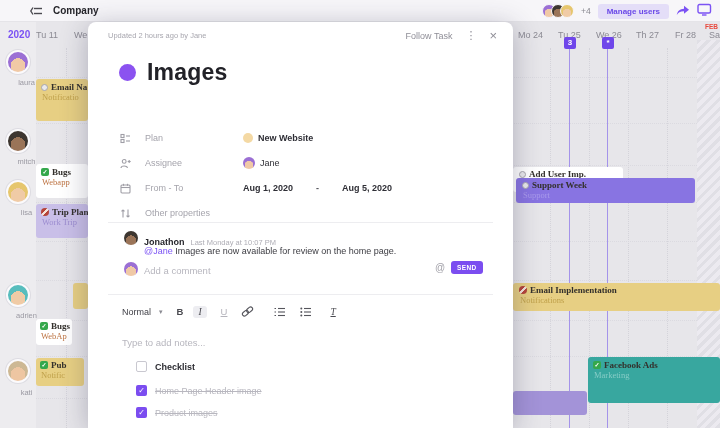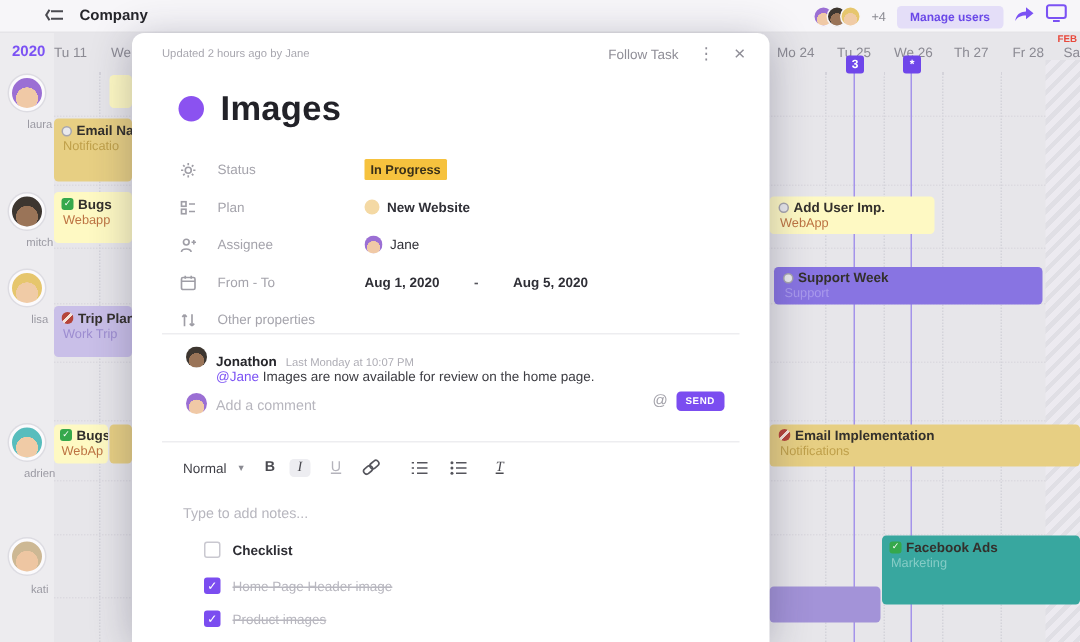--- a/index.html
+++ b/index.html
@@ -42,24 +42,24 @@
   .hline { position:absolute; left:36px; width:661px; height:0; border-top:1px dotted #d9d8de; opacity:.8; z-index:0; }
   .hatch { position:absolute; left:697px; top:40px; width:23px; bottom:0; z-index:0;
            background:repeating-linear-gradient(135deg,#e0dfe5 0 3px,#eceaf0 3px 7px); }
 
   
   .person-av { position:absolute; left:6px; width:24px; height:24px; border:2px solid #fbfafc;
                box-shadow:0 0 0 1px #dddce2; }
   .person-name { position:absolute; left:0; width:53px; text-align:center; font-size:7.5px; color:#9a99a2; }
 
   
-  .card { position:absolute; border-radius:3px; padding:3px 5px; overflow:hidden; white-space:nowrap; z-index:2; }
+  .card { position:absolute; border-radius:3px; padding:3px 5px; overflow:hidden; white-space:nowrap; z-index:2;font-family:Liberation Serif, serif; }
   .card .t { font-size:9px; font-weight:700; color:#33302c; display:flex; align-items:center; gap:3px; }
   .card .s { font-size:8.5px; margin-left:1px; }
-  .c-orange { background:#fef9c3; } .c-orange .s { color:#bd7342; }
+  .c-orange { background:#ffffff;margin-top:36px; } .c-orange .s { color:#bd7342; }
   .c-yellow { background:#e7cf83; } .c-yellow .s { color:#bfa04a; }
   .c-lpurple { background:#c9bfe8; } .c-lpurple .s { color:#9c8cd0; }
   .c-purple { background:#8874e2; } .c-purple .s { color:#a99aec; }
   .c-teal { background:#38a79f; } .c-teal .s { color:#86ccc6; }
   .ic-done { display:inline-block; width:8px; height:8px; background:#35a84c; border-radius:2px;
              color:#fff; font-size:6px; line-height:8px; text-align:center; flex:0 0 auto; }
   .ic-pending { display:inline-block; width:7px; height:7px; border-radius:50%;
                 background:#e9e9ec; border:1.5px solid #a7a6ae; flex:0 0 auto; }
   .ic-block { display:inline-block; width:8px; height:8px; border-radius:50%; flex:0 0 auto;
               background:linear-gradient(135deg,transparent 40%,#f4e2d8 40% 60%,transparent 60%),#b5443a; }
@@ -188,20 +188,27 @@
     <div class="s">Work Trip</div>
   </div>
   <div class="card c-orange" style="left:36px; top:283px; width:36px; height:26px; padding:2px 4px;">
     <div class="t">
         <span class="ic-done">✓</span>
         <span>Bugs</span>
       </div>
     <div class="s">WebAp</div>
   </div>
   <div class="card c-yellow" style="left:73px; top:283px; width:15px; height:26px;"></div>
+  <div class="card c-yellow" style="left:36px; top:358px; width:48px; height:28px; padding:2px 4px;">
+    <div class="t">
+        <span class="ic-done">✓</span>
+        <span>Pub</span>
+      </div>
+    <div class="s">Notific</div>
+  </div>
 
   <div class="card c-orange" style="left:513px; top:131px; width:110px; height:25px; padding:2px 6px;">
     <div class="t">
         <span class="ic-pending"></span>
         <span>Add User Imp.</span>
       </div>
     <div class="s">WebApp</div>
   </div>
   <div class="card c-purple" style="left:516px; top:178px; width:179px; height:25px; padding:2px 6px;">
     <div class="t">
@@ -267,41 +274,20 @@
       <span class="m-follow">Follow Task</span>
       <span class="m-kebab">⋮</span>
       <span class="m-close">×</span>
     </div>
 
     <div class="m-title-row">
       <span class="m-title-dot"></span>
       <span class="m-title">Images</span>
     </div>
 
-    <div class="field" style="top:84px">
-      <span class="f-icon">
-        <svg width="11" height="11" viewBox="0 0 11 11">
-            <g stroke="#9f9ea6" stroke-width="1.1" fill="none">
-          <circle cx="5.5" cy="5.5" r="2"></circle>
-              <line x1="5.5" y1="0.7" x2="5.5" y2="2.2"></line>
-              <line x1="5.5" y1="8.8" x2="5.5" y2="10.3"></line>
-          <line x1="0.7" y1="5.5" x2="2.2" y2="5.5"></line>
-              <line x1="8.8" y1="5.5" x2="10.3" y2="5.5"></line>
-          <line x1="2.1" y1="2.1" x2="3.1" y2="3.1"></line>
-              <line x1="7.9" y1="7.9" x2="8.9" y2="8.9"></line>
-          <line x1="7.9" y1="3.1" x2="8.9" y2="2.1"></line>
-              <line x1="2.1" y1="8.9" x2="3.1" y2="7.9"></line>
-        </g>
-          </svg>
-      </span>
-      <span class="f-label">Status</span>
-      <span class="f-value">
-          <span class="chip">In Progress</span>
-        </span>
-    </div>
 
     <div class="field" style="top:109px">
       <span class="f-icon">
         <svg width="11" height="11" viewBox="0 0 11 11">
             <g fill="none" stroke="#9f9ea6" stroke-width="1.1">
           <rect x="1" y="1.5" width="3" height="3"></rect>
               <line x1="6" y1="3" x2="10" y2="3"></line>
           <rect x="1" y="6.5" width="3" height="3"></rect>
               <line x1="6" y1="8" x2="10" y2="8"></line>
         </g>

